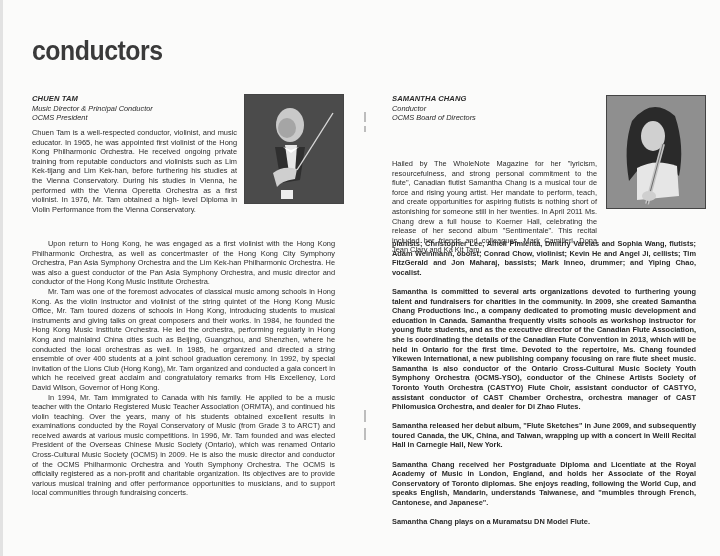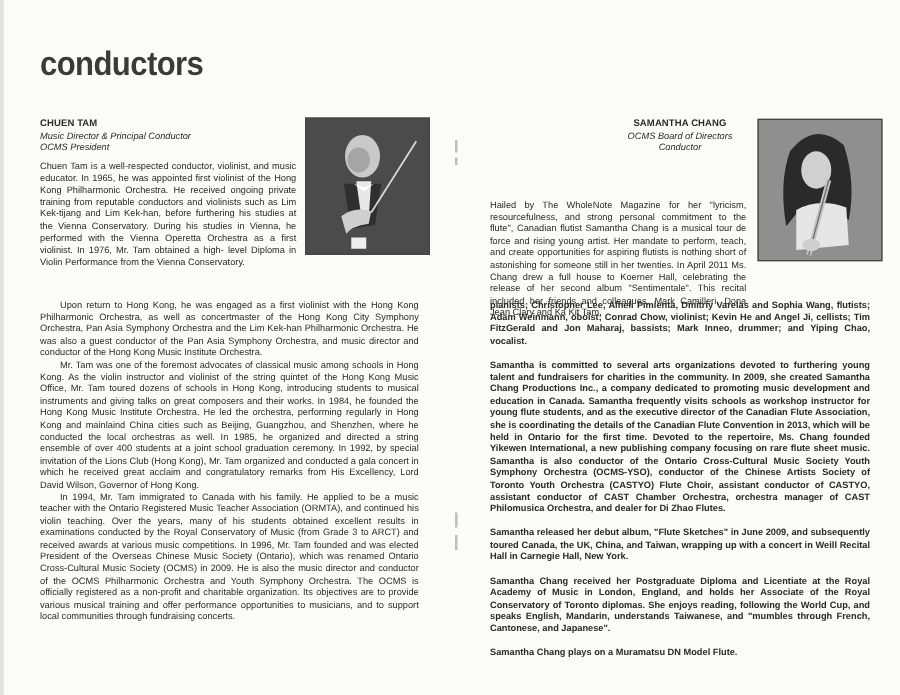--- a/index.html
+++ b/index.html
@@ -12,22 +12,22 @@
   }
   .page-title {
     position: absolute; left: 32px; top: 36px;
     font-family: "Liberation Sans", sans-serif;
     font-weight: bold; font-size: 27px; letter-spacing: -0.5px;
     color: #3a3a3a;
     transform: scaleX(0.92); transform-origin: left;
   }
   .col { position: absolute; font-size: 7.4px; line-height: 9.6px; }
   .left-col { left: 32px; top: 94px; width: 303px; }
-  .right-col { left: 392px; top: 94px; width: 304px; text-align: center; }
-  .name { font-weight: bold; font-size: 7.6px; letter-spacing: 0.1px; }
+  .right-col { left: 392px; top: 94px; width: 304px; }
+  .name { font-weight: bold; font-size: 7.6px; letter-spacing: 0.1px; font-style: italic; }
   .role { font-style: italic; }
   .photo {
     position: absolute; background: #555;
     border: 1px solid #444; overflow: hidden;
   }
   .photo-tam { left: 244px; top: 94px; width: 98px; height: 108px; background: #4a4a4a; }
   .photo-chang { left: 606px; top: 95px; width: 98px; height: 112px; background: #8a8a8a; }
   .bio { text-align: justify; margin: 0; }
   .indent { text-indent: 16px; }
   .tam-intro { position: absolute; left: 32px; top: 128px; width: 205px; }
@@ -79,22 +79,22 @@
 </section>
 
 <div class="divider-mark" style="top:112px;height:10px;"></div>
 <div class="divider-mark" style="top:126px;height:6px;"></div>
 <div class="divider-mark" style="top:410px;height:12px;"></div>
 <div class="divider-mark" style="top:428px;height:12px;"></div>
 
 <section>
   <div class="col right-col">
     <div class="name">SAMANTHA CHANG</div>
+    <div class="role">Conductor</div>
     <div class="role">OCMS Board of Directors</div>
-    <div class="role">Conductor</div>
   </div>
 
   <div class="photo photo-chang">
     <svg width="98" height="112" viewBox="0 0 98 112">
       <rect width="98" height="112" fill="#8f8f8f"></rect>
       <path d="M25 25 Q45 0 68 20 Q78 50 72 80 L60 70 L34 70 L22 85 Q16 50 25 25 Z" fill="#2a2a2a"></path>
       <ellipse cx="46" cy="40" rx="12" ry="15" fill="#d0d0d0"></ellipse>
       <path d="M30 72 Q48 62 70 70 L72 100 L30 104 Z" fill="#e6e6e6"></path>
       <line x1="40" y1="108" x2="56" y2="48" stroke="#c4c4c4" stroke-width="4"></line>
       <line x1="40" y1="108" x2="56" y2="48" stroke="#6d6d6d" stroke-width="1"></line>

